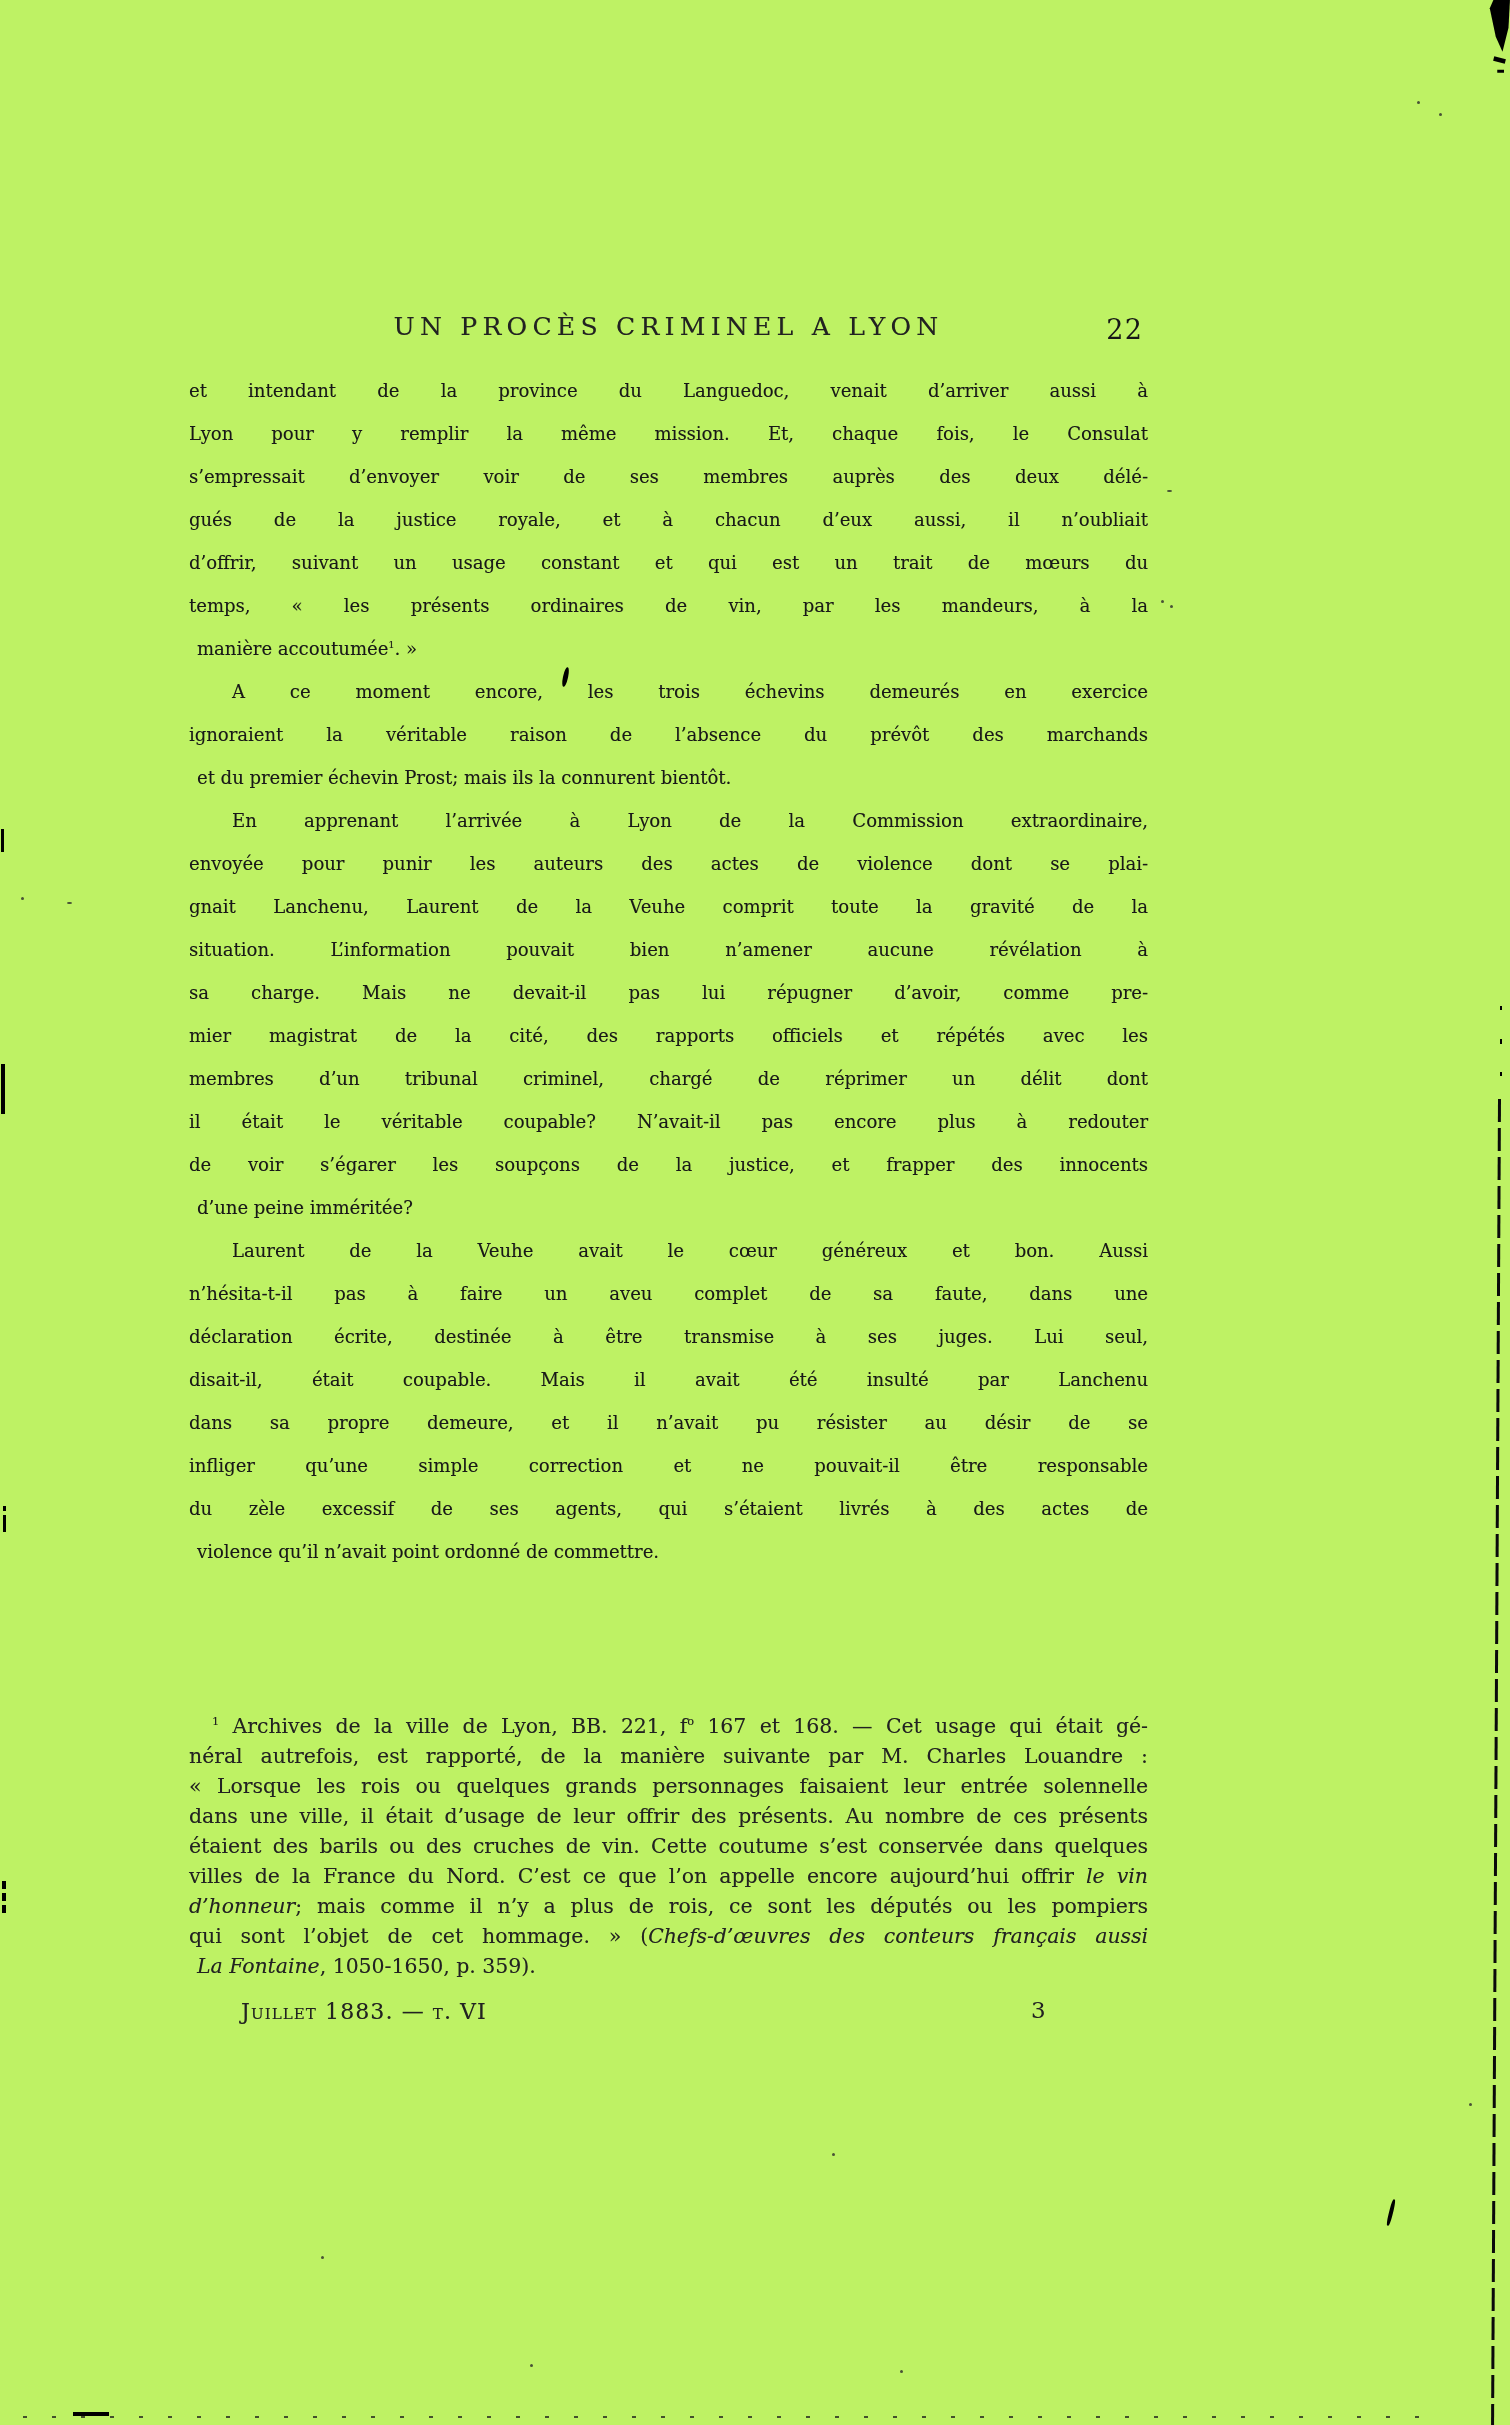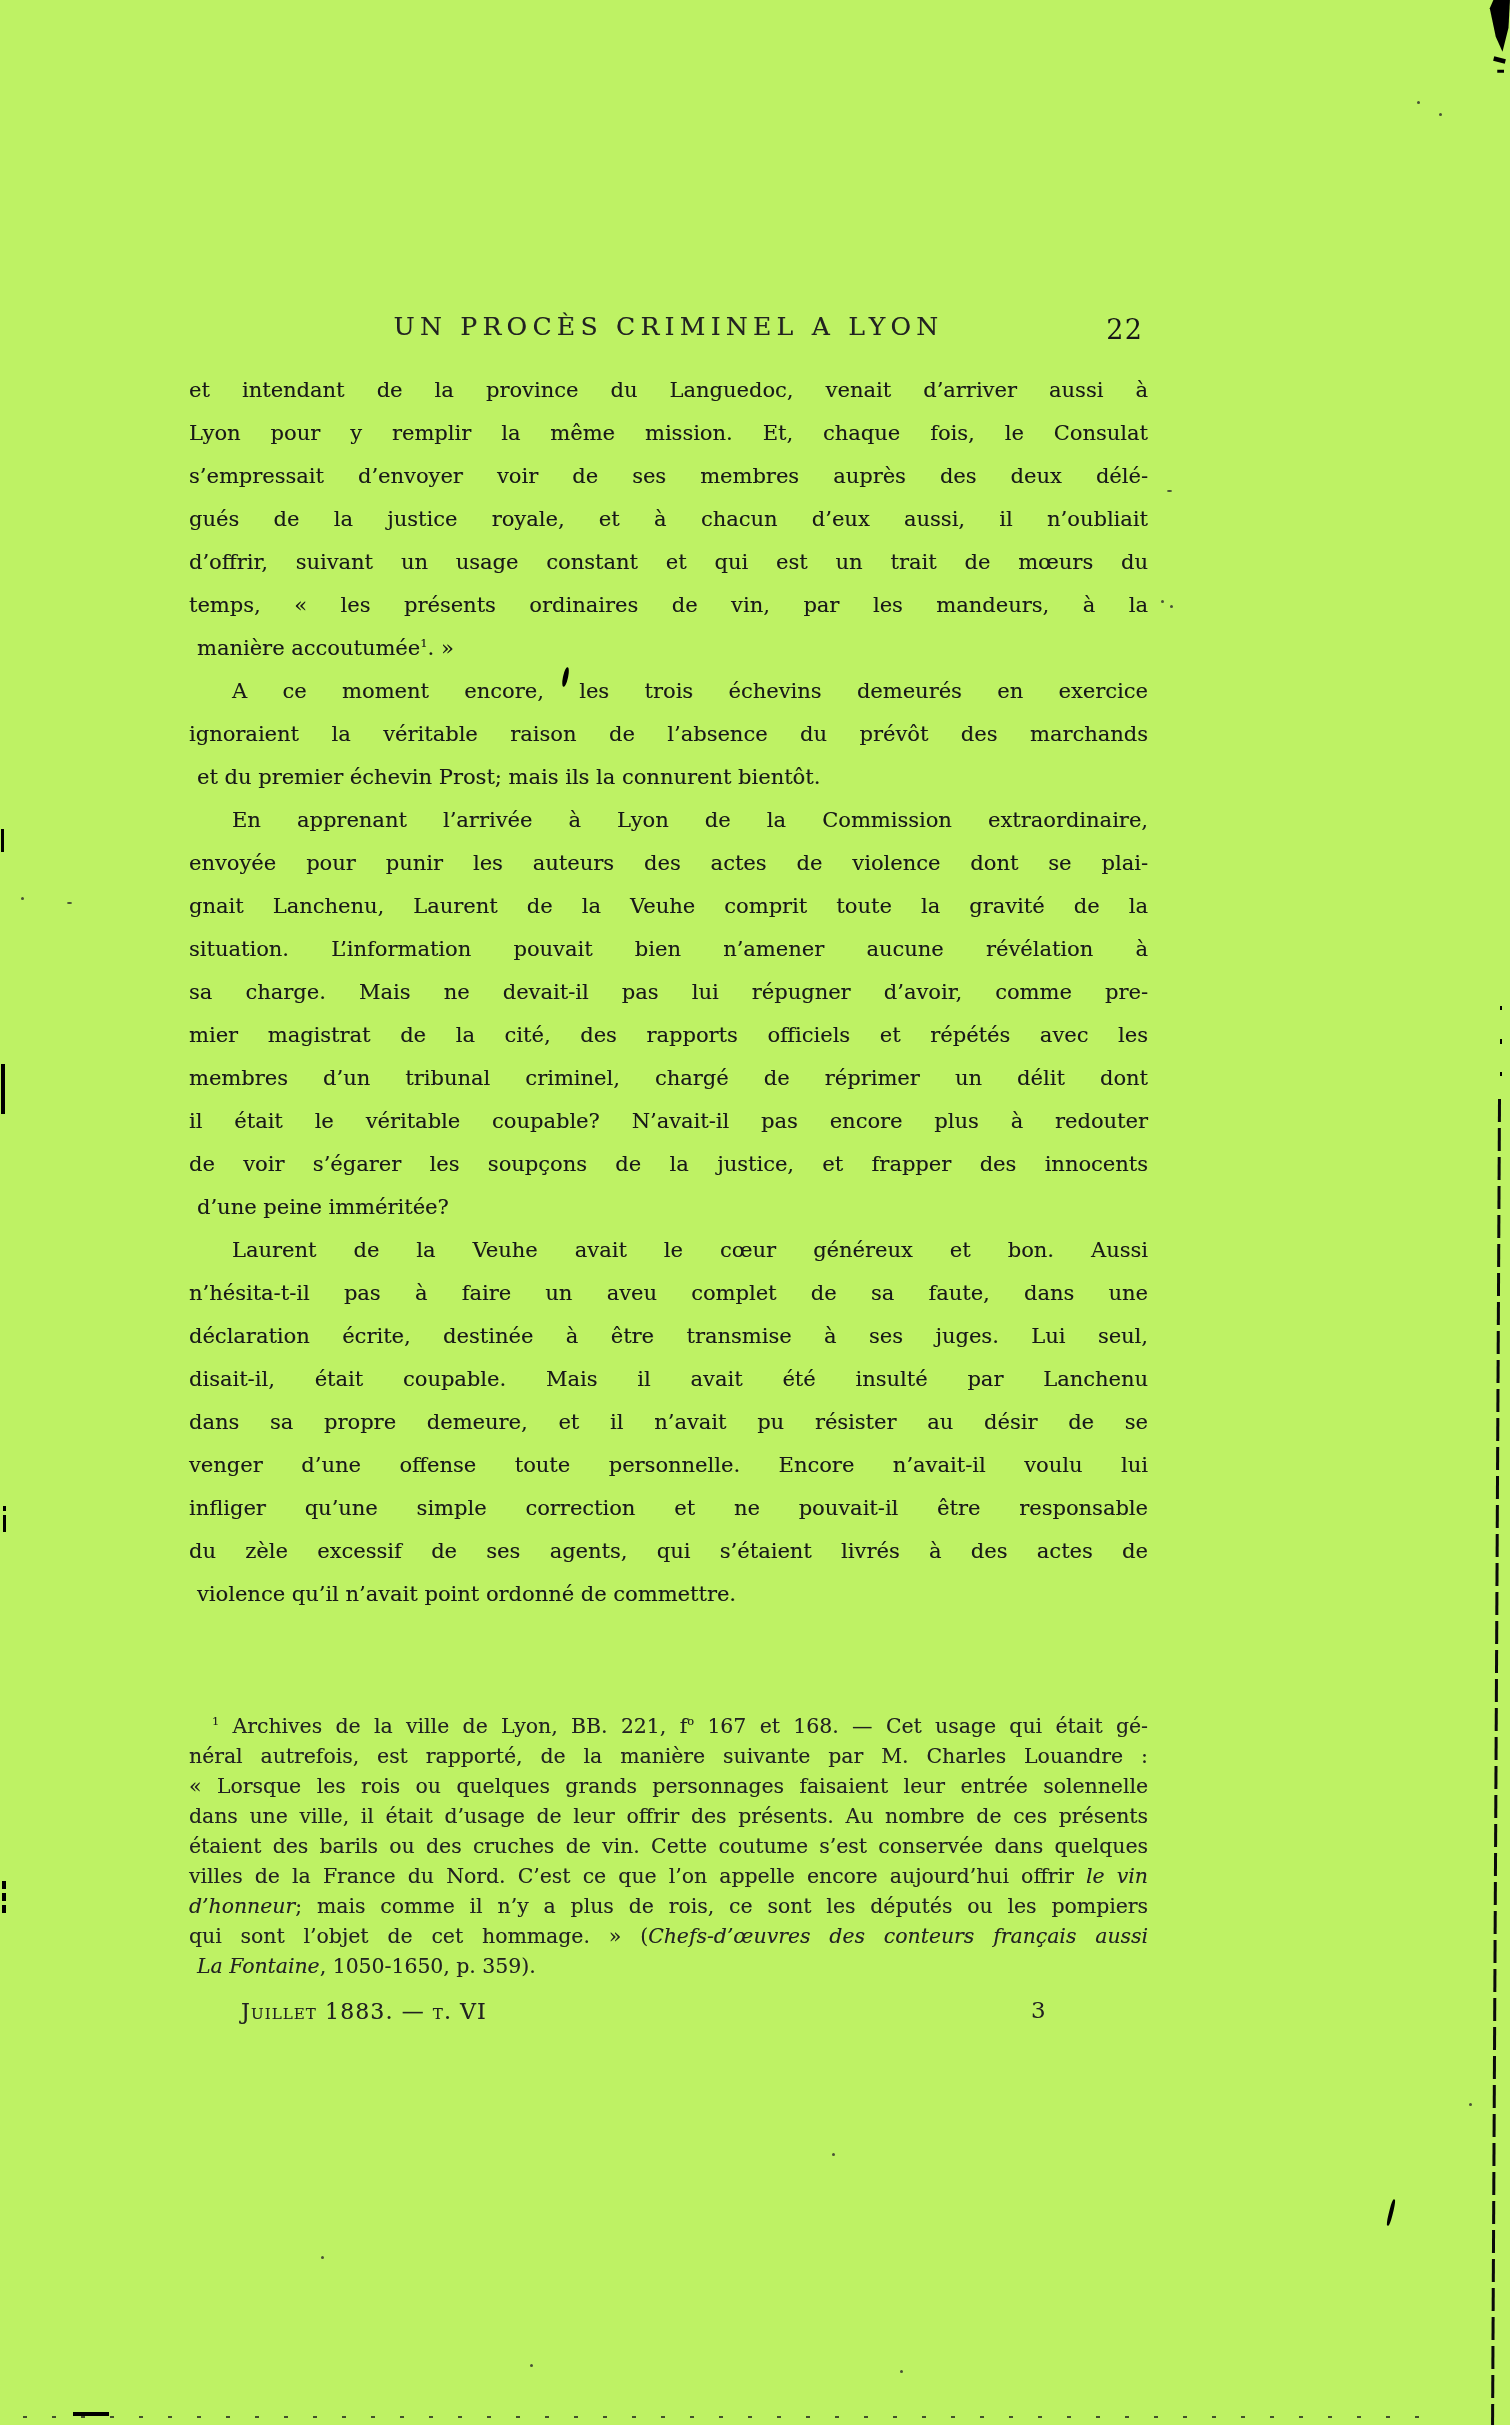--- a/index.html
+++ b/index.html
@@ -23,21 +23,21 @@
   }
   .header .pagenum {
     position:absolute; right:4.5px; top:1.5px;
     font-size:27px; letter-spacing:1.5px; color:#161616;
   }
   
   .bodytext {
     position:absolute; left:189px; top:369px; width:959px;
   }
   .bodytext .line {
-    font-size:21px; line-height:43px;
+    font-size:18px; line-height:43px;
     text-shadow:0.3px 0.3px 0 rgba(0,0,0,.3);
   }
   .line {
     text-align:justify; text-align-last:justify;
     white-space:normal; color:#181818;
   }
   .line.pend { text-align-last:left;margin-left:8px; }
   .bodytext .line.indent { text-indent:43px; }
   sup { font-size:0.55em; vertical-align:super; line-height:0; }
   
@@ -120,21 +120,20 @@
       <div class="line">mier magistrat de la cité, des rapports officiels et répétés avec les</div>
       <div class="line">membres d’un tribunal criminel, chargé de réprimer un délit dont</div>
       <div class="line">il était le véritable coupable? N’avait-il pas encore plus à redouter</div>
       <div class="line">de voir s’égarer les soupçons de la justice, et frapper des innocents</div>
       <div class="line pend">d’une peine imméritée?</div>
       <div class="line indent">Laurent de la Veuhe avait le cœur généreux et bon. Aussi</div>
       <div class="line">n’hésita-t-il pas à faire un aveu complet de sa faute, dans une</div>
       <div class="line">déclaration écrite, destinée à être transmise à ses juges. Lui seul,</div>
       <div class="line">disait-il, était coupable. Mais il avait été insulté par Lanchenu</div>
       <div class="line">dans sa propre demeure, et il n’avait pu résister au désir de se</div>
-      <div class="line">venger d’une offense toute personnelle. Encore n’avait-il voulu lui</div>
       <div class="line">infliger qu’une simple correction et ne pouvait-il être responsable</div>
       <div class="line">du zèle excessif de ses agents, qui s’étaient livrés à des actes de</div>
       <div class="line pend">violence qu’il n’avait point ordonné de commettre.</div>
     </div>
 
   <div class="footnote">
 
   <div class="line indent"><sup>1</sup> Archives de la ville de Lyon, BB. 221, f<sup>o</sup> 167 et 168. — Cet usage qui était gé-</div>
       <div class="line">néral autrefois, est rapporté, de la manière suivante par M. Charles Louandre :</div>
       <div class="line">« Lorsque les rois ou quelques grands personnages faisaient leur entrée solennelle</div>

